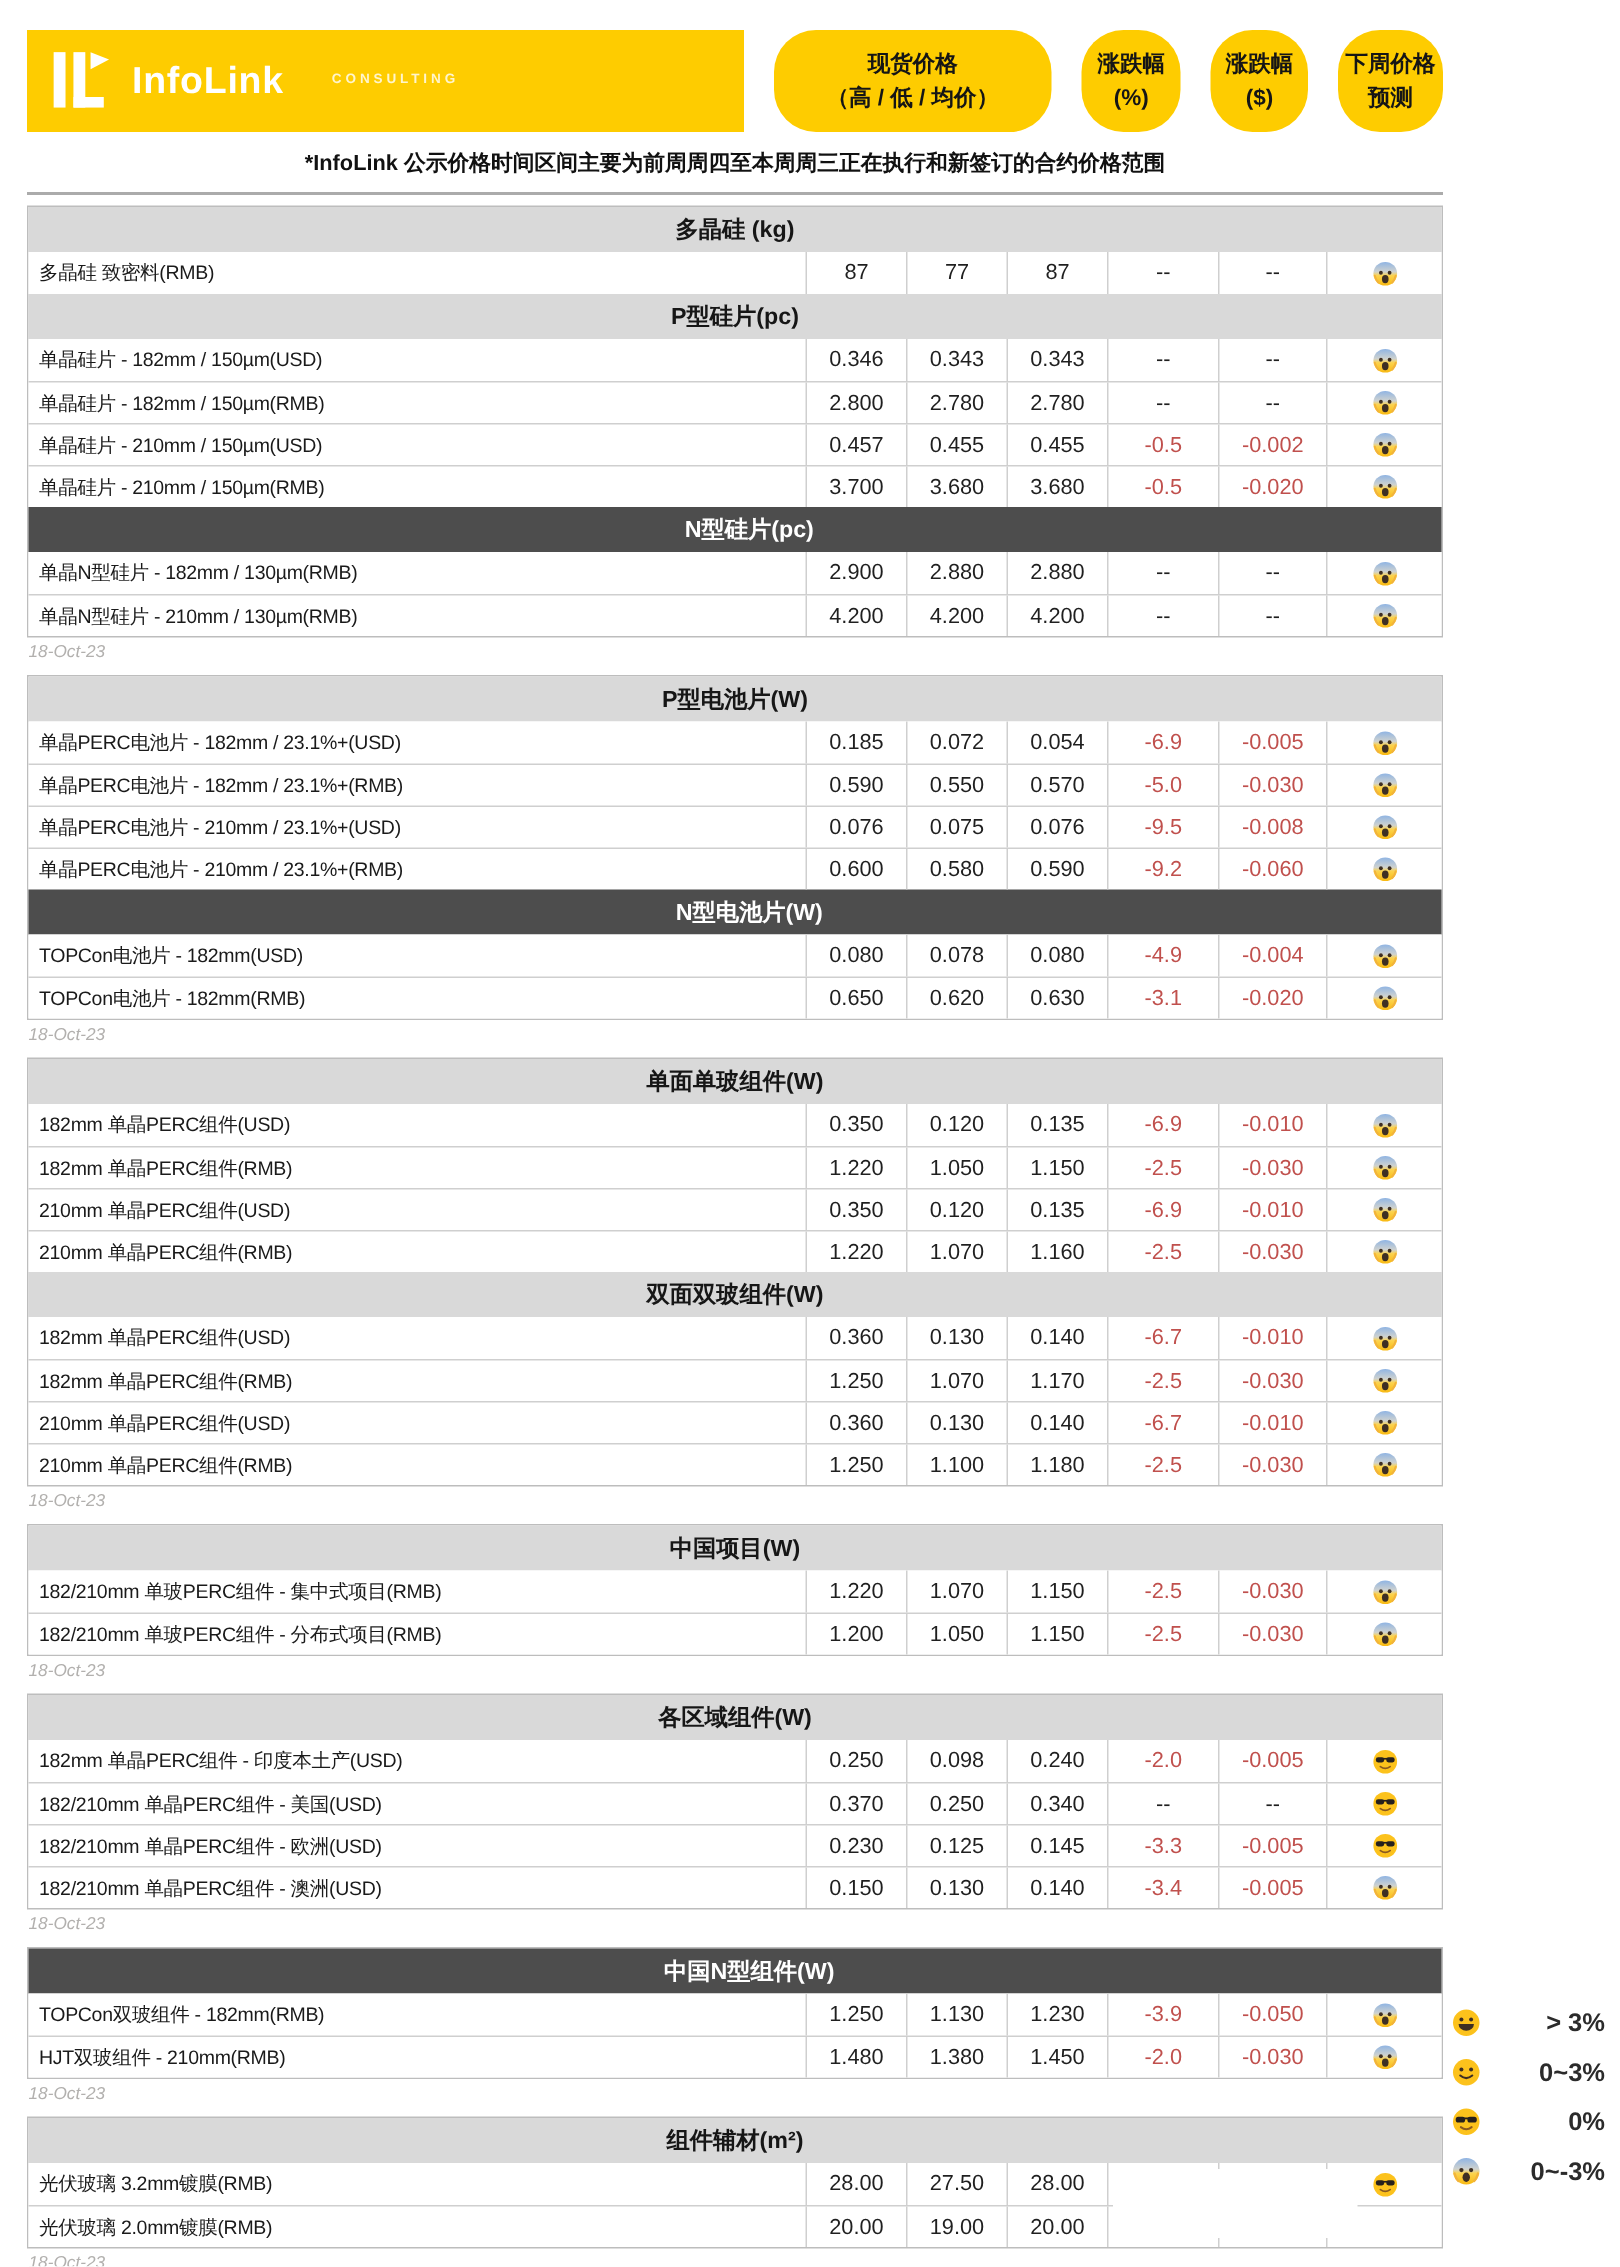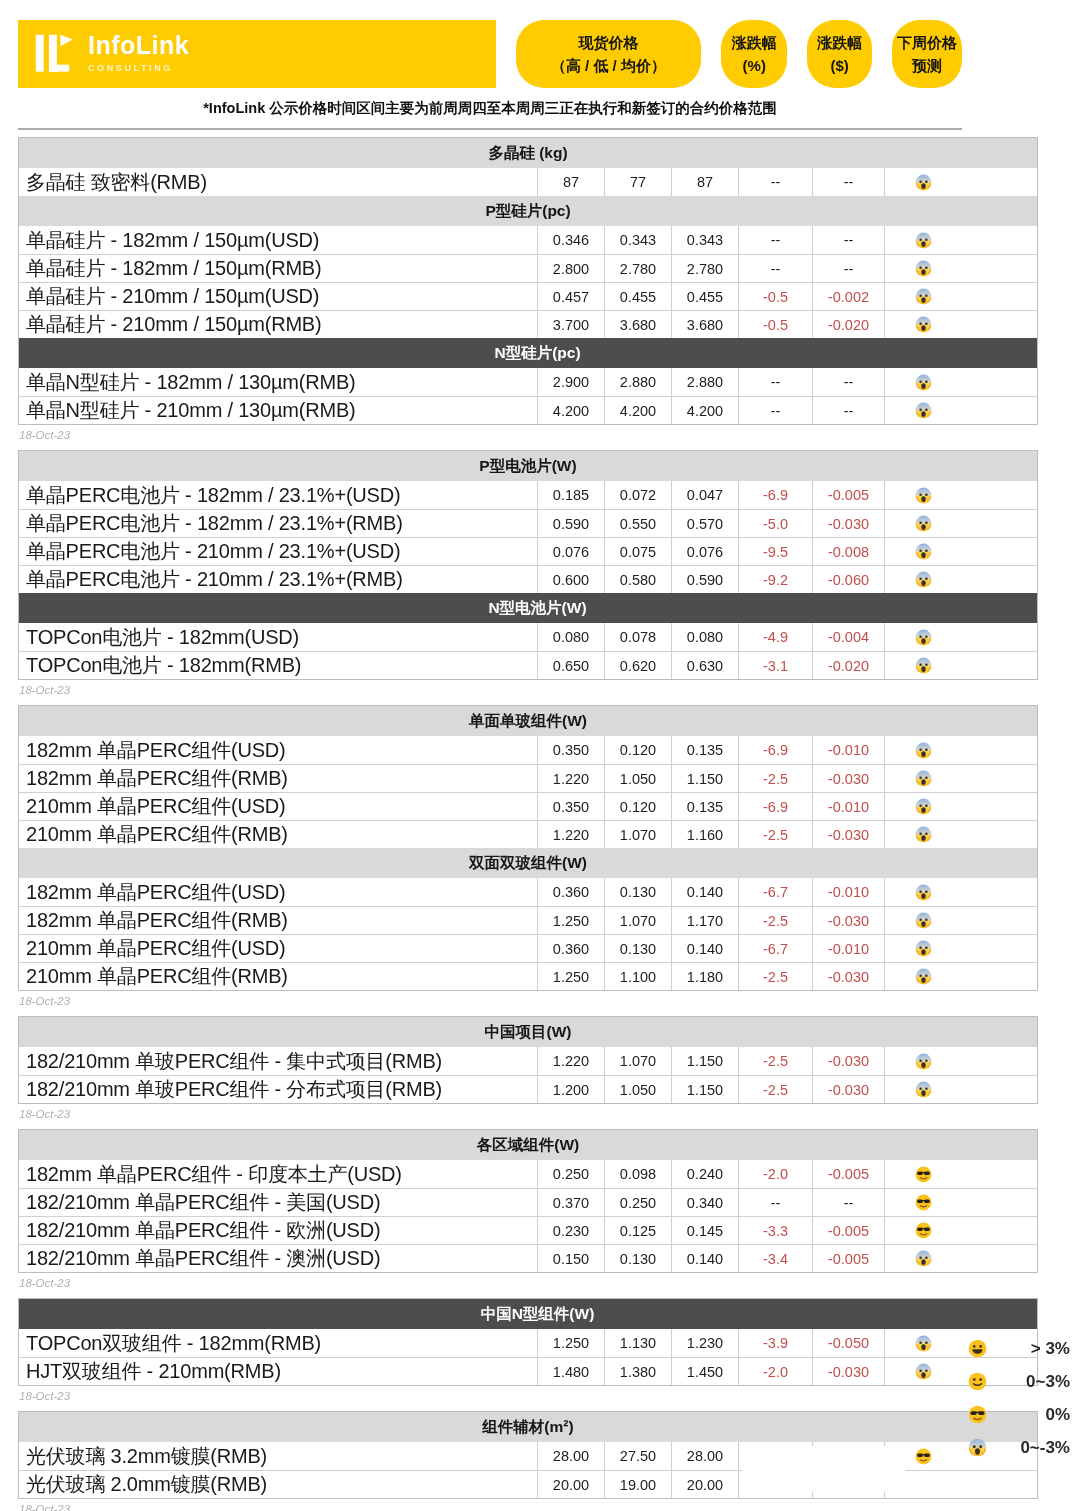--- a/index.html
+++ b/index.html
@@ -13,39 +13,39 @@
   .hc { background:#FECC00; display:flex; flex-direction:column; align-items:center; justify-content:center;
         font-weight:700; font-size:15px; line-height:1.55; color:#151515; }
   .hc + .hc { margin-left:20px;border-radius:28px; }
   .hc-label { width:517px; flex-direction:row; justify-content:flex-start; padding-left:16px; }
   .hc-spot { width:201px; }
   .hc-pct { width:72px; }
   .hc-usd { width:70px; }
   .hc-fc { width:76px; }
 
   .logo-mark { display:inline-block; width:44px; height:42px; margin-right:10px; }
-  .logo-text-wrap { display:flex; flex-direction:column; }
+  .logo-text-wrap { display:flex; flex-direction:row;gap:32px; }
   .logo-name { color:#fff; font-size:25px; font-weight:700; letter-spacing:0.5px; line-height:1; }
   .logo-sub { color:rgba(255,255,255,0.8); font-size:9px; font-weight:700; letter-spacing:2.6px; margin-top:4px; }
 
   
   .note-row { height:42px; display:flex; align-items:center; justify-content:center;
               font-weight:700; font-size:14.5px; color:#111; border-bottom:2px solid #ababab; background:#fff; }
 
   
   .blocks { margin-top:7px; }
-  .block { width:1020px; border:1px solid #bdbdbd; background:#fff; }
+  .block { width:944px; border:1px solid #bdbdbd; background:#fff; }
   .section-header { height:30px; display:flex; align-items:center; justify-content:center;
                     font-weight:700; font-size:15.5px; }
   .section-header.light { background:#d9d9d9; color:#161616; }
   .section-header.dark { background:#4d4d4d; color:#fff;padding-left:19px; }
   .prow { display:flex; height:28px; background:#fff; border-top:1px solid #cfcfcf; }
   .section-header + .prow { border-top:none; }
   .c { display:flex; align-items:center; justify-content:center; font-size:14.5px; color:#1f1f1f; }
-  .c-label { width:518px; justify-content:flex-start; padding-left:7px; font-size:20px; color:#1a1a1a; font-weight:500; letter-spacing:-0.2px; }
+  .c-label { width:518px; justify-content:flex-start; padding-left:7px; font-size:13px; color:#1a1a1a; font-weight:500; letter-spacing:-0.2px; }
   .c-high, .c-low, .c-avg { width:67px; border-left:1px solid #cfcfcf; }
   .c-pct { width:74px; border-left:1px solid #cfcfcf; }
   .c-usd { width:72px; border-left:1px solid #cfcfcf; }
   .c-fc  { width:77px; border-left:1px solid #cfcfcf; }
   .neg { color:#c0504d; }
   .date-label { font-size:11.5px; color:#b2b0ae; margin:4px 0 9px 1px; height:12px;font-style:italic; }
   .em { width:17px; height:17px; display:block; }
 
   
   .legend { position:absolute; left:956px; top:1332px; width:118px; }
@@ -240,21 +240,21 @@
             </div>
           </div>
         </div>
         <div class="date-label">18-Oct-23</div>
         <div class="block">
           <div class="section-header light">P型电池片(W)</div>
           <div class="prow">
             <div class="c c-label">单晶PERC电池片 - 182mm / 23.1%+(USD)</div>
             <div class="c c-high">0.185</div>
             <div class="c c-low">0.072</div>
-            <div class="c c-avg">0.047</div>
+            <div class="c c-avg">0.054</div>
             <div class="c c-pct neg">-6.9</div>
             <div class="c c-usd neg">-0.005</div>
             <div class="c c-fc">
               <svg class="em" viewBox="0 0 20 20">
                 <circle cx="10" cy="10" r="9.3" fill="url(#gradScream)"></circle>
                 <circle cx="6.6" cy="9.2" r="1.5" fill="#3e2f23"></circle>
                 <circle cx="13.4" cy="9.2" r="1.5" fill="#3e2f23"></circle>
                 <ellipse cx="10" cy="14.2" rx="2.6" ry="3.3" fill="#3e2f23"></ellipse>
                 <path d="M1.8 11.6 Q2.8 15.4 4.5 16.9" stroke="#f2b33c" stroke-width="1.6" fill="none" stroke-linecap="round"></path>
                 <path d="M18.2 11.6 Q17.2 15.4 15.5 16.9" stroke="#f2b33c" stroke-width="1.6" fill="none" stroke-linecap="round"></path>

